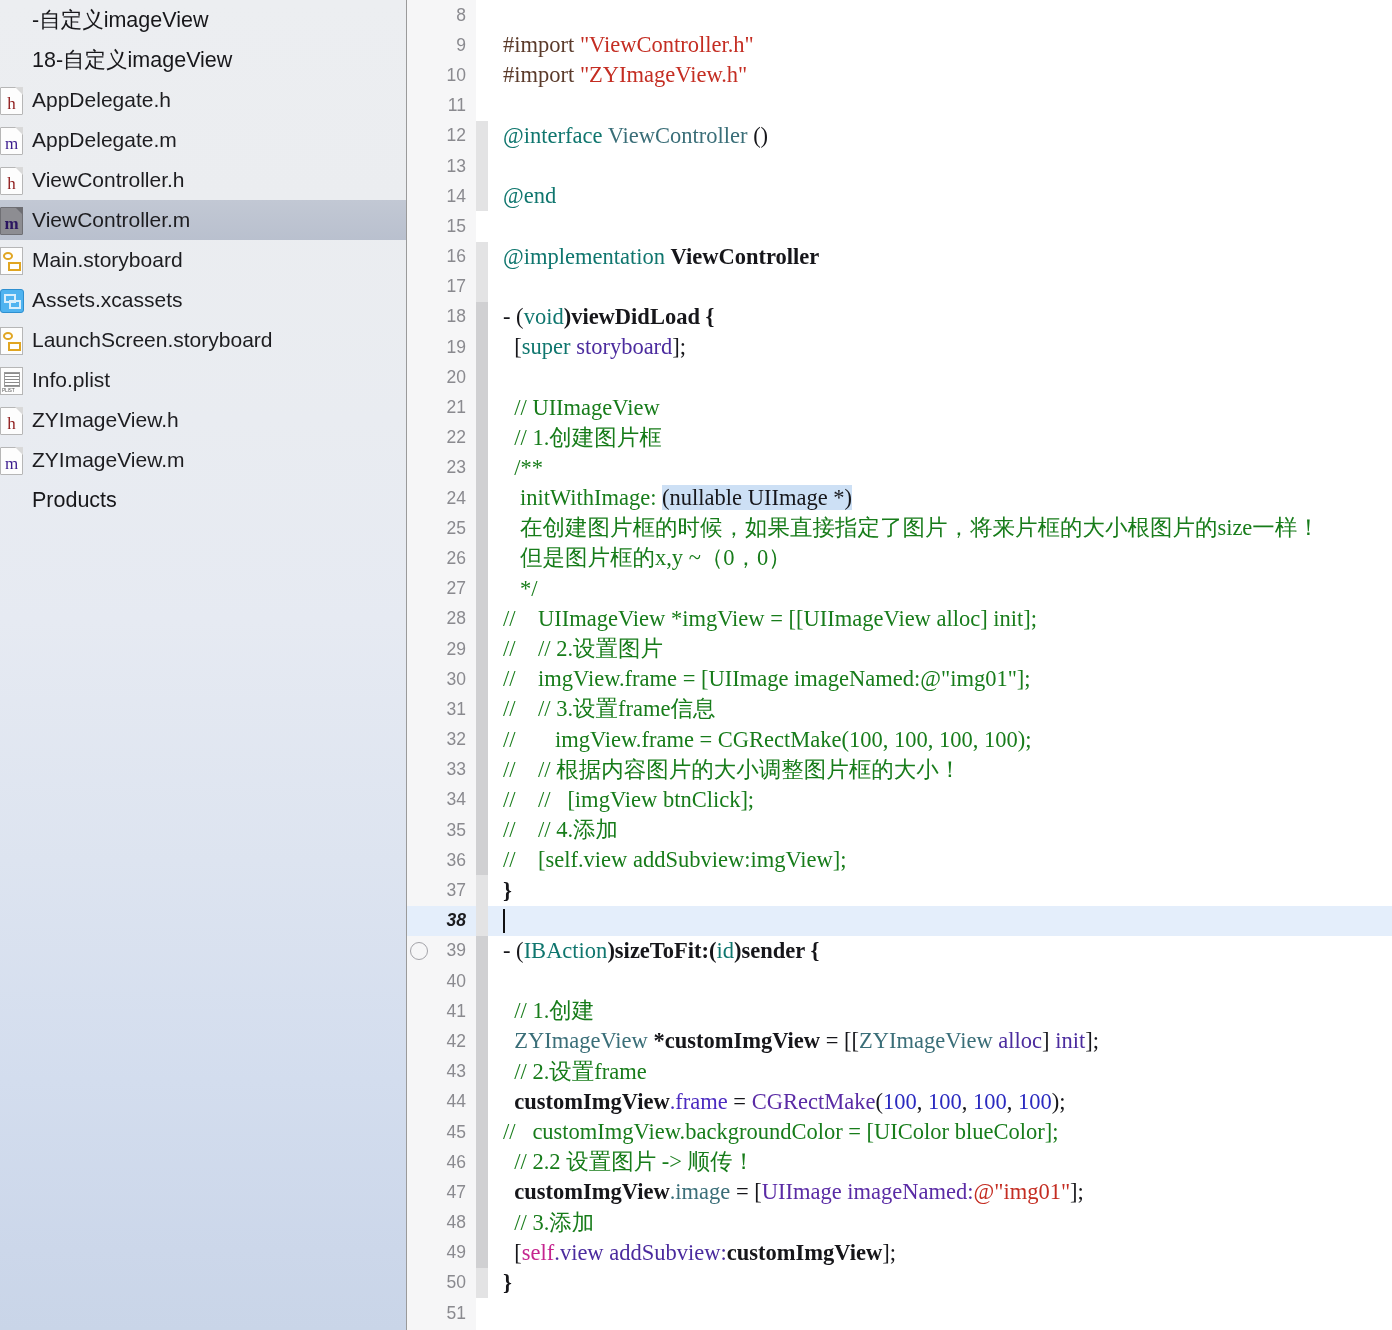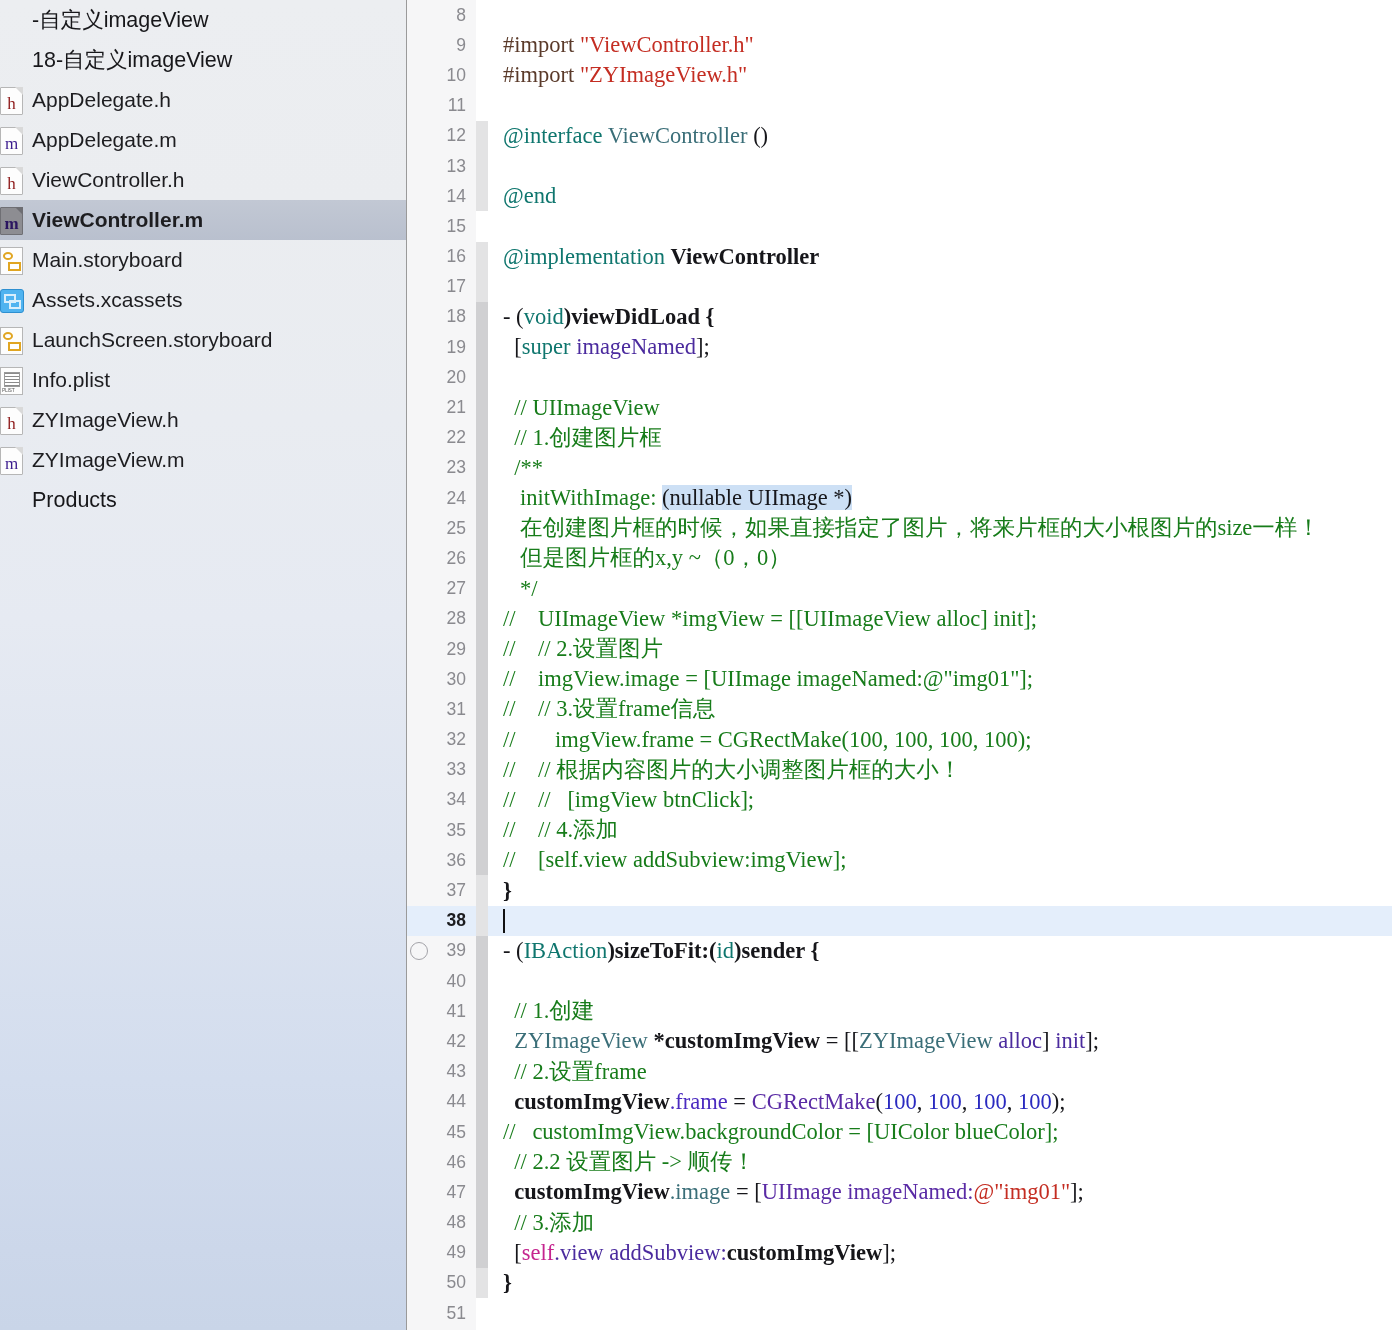--- a/index.html
+++ b/index.html
@@ -65,21 +65,21 @@
     white-space: nowrap;
   }
   .nav-row.group-title {
     font-size: 21.5px;
     color: #17171a;
   }
   .nav-row.selected {
     background: linear-gradient(to bottom, #c2c8d4 0%, #b9c0ce 100%);
     font-weight: bold;
   }
-  .nav-row.selected .nav-label { font-weight: bold; text-align: right; }
+  .nav-row.selected .nav-label { font-weight: normal; text-align: right; }
   .nav-label {
     display: inline-block;
     line-height: 40px;
   }
   .nav-icon {
     width: 24px;
     height: 30px;
     margin-left: 0px;
     margin-right: 8px;
     flex: 0 0 24px;
@@ -261,21 +261,21 @@
     flex: 0 0 69px;
     width: 69px;
     text-align: right;
     padding-right: 10px;
     box-sizing: border-box;
     font-family: "Liberation Sans", sans-serif;
     font-size: 17.5px;
     color: #8a8a8f;
     user-select: none;
   }
-  .line.current .ln { color: #1b1b1e; font-weight: bold; }
+  .line.current .ln { color: #1b1b1e; font-weight: bold; font-style: italic; }
   .ribbon {
     flex: 0 0 12px;
     width: 12px;
     align-self: stretch;
   }
   .rb-0 { background: transparent; }
   .rb-1 { background: #e3e3e4; }
   .rb-2 { background: #d0d0d2; }
   .code {
     flex: 1 1 auto;
@@ -475,21 +475,21 @@
           <span class="code"></span>
         </div>
         <div class="line">
           <span class="ln">18</span>
           <span class="ribbon rb-2"></span>
           <span class="code"><span class="t-plain">- (</span><span class="t-kw">void</span><span class="t-plain t-bold">)viewDidLoad {</span></span>
         </div>
         <div class="line">
           <span class="ln">19</span>
           <span class="ribbon rb-2"></span>
-          <span class="code"><span class="t-plain">  [</span><span class="t-kw">super</span><span class="t-plain"> </span><span class="t-call">imageNamed</span><span class="t-plain">];</span></span>
+          <span class="code"><span class="t-plain">  [</span><span class="t-kw">super</span><span class="t-plain"> </span><span class="t-call">storyboard</span><span class="t-plain">];</span></span>
         </div>
         <div class="line">
           <span class="ln">20</span>
           <span class="ribbon rb-2"></span>
           <span class="code"></span>
         </div>
         <div class="line">
           <span class="ln">21</span>
           <span class="ribbon rb-2"></span>
           <span class="code"><span class="t-comment">  // UIImageView</span></span>
@@ -530,21 +530,21 @@
           <span class="code"><span class="t-comment">//    UIImageView *imgView = [[UIImageView alloc] init];</span></span>
         </div>
         <div class="line">
           <span class="ln">29</span>
           <span class="ribbon rb-2"></span>
           <span class="code"><span class="t-comment">//    // 2.设置图片</span></span>
         </div>
         <div class="line">
           <span class="ln">30</span>
           <span class="ribbon rb-2"></span>
-          <span class="code"><span class="t-comment">//    imgView.image = [UIImage imageNamed:@"img01"];</span></span>
+          <span class="code"><span class="t-comment">//    imgView.frame = [UIImage imageNamed:@"img01"];</span></span>
         </div>
         <div class="line">
           <span class="ln">31</span>
           <span class="ribbon rb-2"></span>
           <span class="code"><span class="t-comment">//    // 3.设置frame信息</span></span>
         </div>
         <div class="line">
           <span class="ln">32</span>
           <span class="ribbon rb-2"></span>
           <span class="code"><span class="t-comment">//       imgView.frame = CGRectMake(100, 100, 100, 100);</span></span>

